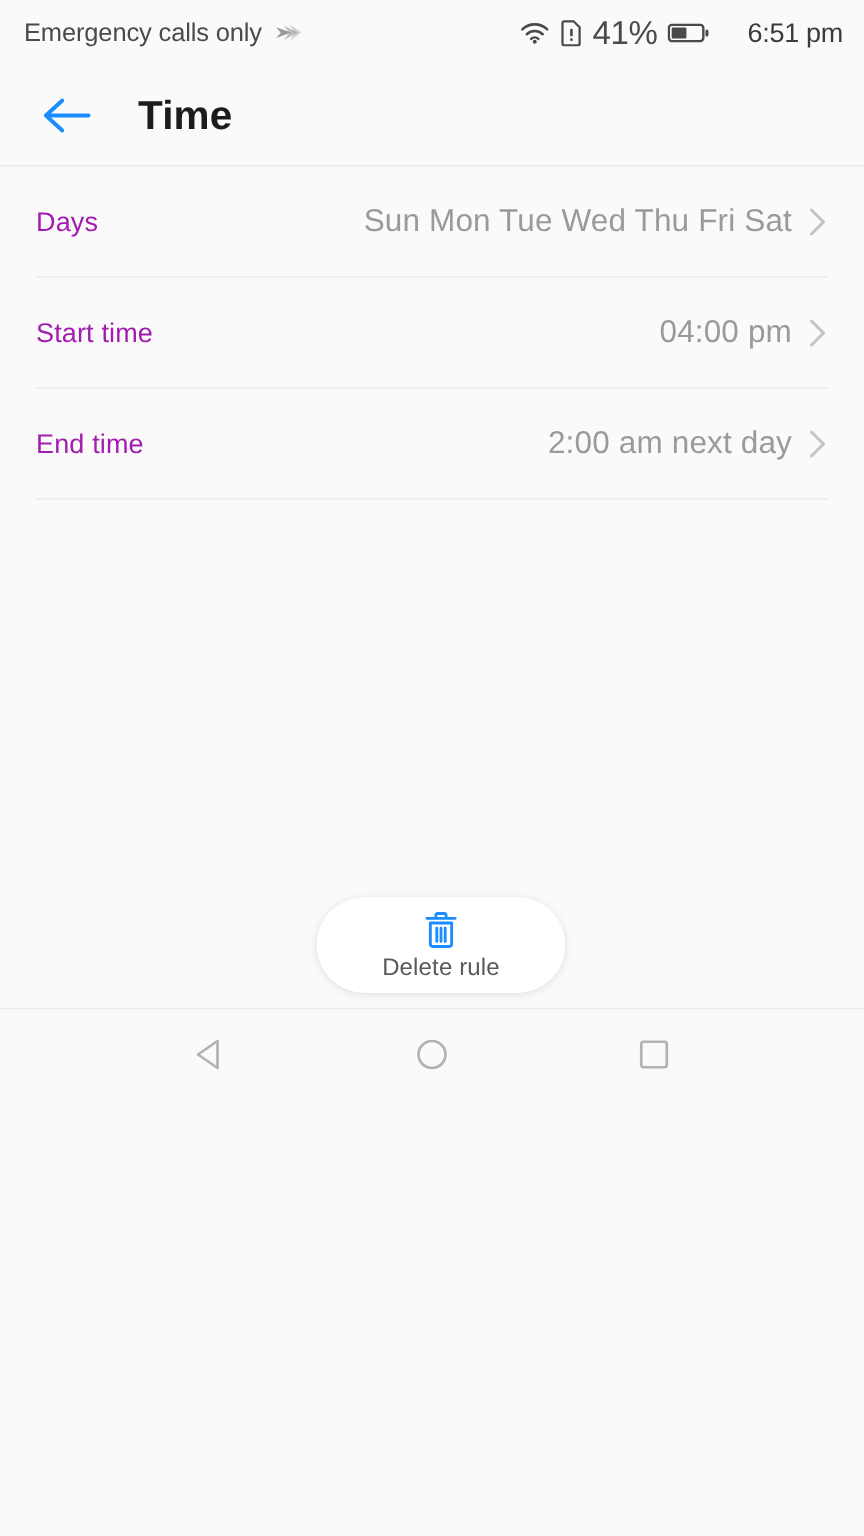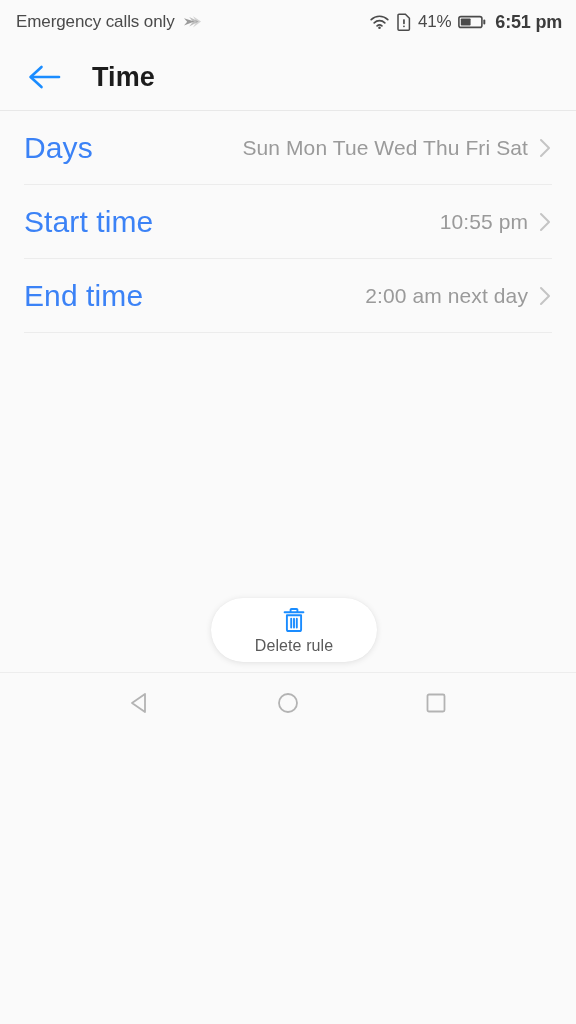--- a/index.html
+++ b/index.html
@@ -44,30 +44,29 @@
     color: #4a4a4a;
     letter-spacing: -0.1px;
     white-space: nowrap;
   }
   .status-right {
     display: flex;
     align-items: center;
     gap: 7px;
   }
   .battery-pct {
-    font-size: 17px;
+    font-size: 22px;
     color: #4a4a4a;
     letter-spacing: -0.2px;
   }
   .status-time {
     font-size: 18px;
     color: #3c3c3c;
     letter-spacing: -0.2px;
-    margin-left: 2px;
-    font-weight: bold;
+    margin-left: 18px;
   }
   .icon-inline {
     display: inline-flex;
     align-items: center;
     justify-content: center;
   }
 
   
   .app-bar {
     height: 66px;
@@ -118,22 +117,22 @@
   .row::after {
     content: "";
     position: absolute;
     left: 0;
     right: 0;
     bottom: 0;
     height: 1px;
     background: #ececec;
   }
   .row-label {
-    font-size: 30px;
-    color: #3b82f6;
+    font-size: 18px;
+    color: #a21caf;
     letter-spacing: 0.1px;
     white-space: nowrap;
   }
   .row-right {
     display: flex;
     align-items: flex-start;
     gap: 10px;
     overflow: hidden;
   }
   .row-value {
@@ -277,21 +276,21 @@
           <svg width="14" height="24" viewBox="0 0 14 24">
             <path d="M3 4 L11 12 L3 20" fill="none" stroke="#c4c4c4" stroke-width="2" stroke-linecap="round" stroke-linejoin="round"></path>
           </svg>
         </span>
       </span>
     </div>
 
     <div class="row">
       <span class="row-label">Start time</span>
       <span class="row-right">
-        <span class="row-value">10:55 pm</span>
+        <span class="row-value">04:00 pm</span>
         <span class="chevron">
           <svg width="14" height="24" viewBox="0 0 14 24">
             <path d="M3 4 L11 12 L3 20" fill="none" stroke="#c4c4c4" stroke-width="2" stroke-linecap="round" stroke-linejoin="round"></path>
           </svg>
         </span>
       </span>
     </div>
 
     <div class="row">
       <span class="row-label">End time</span>

